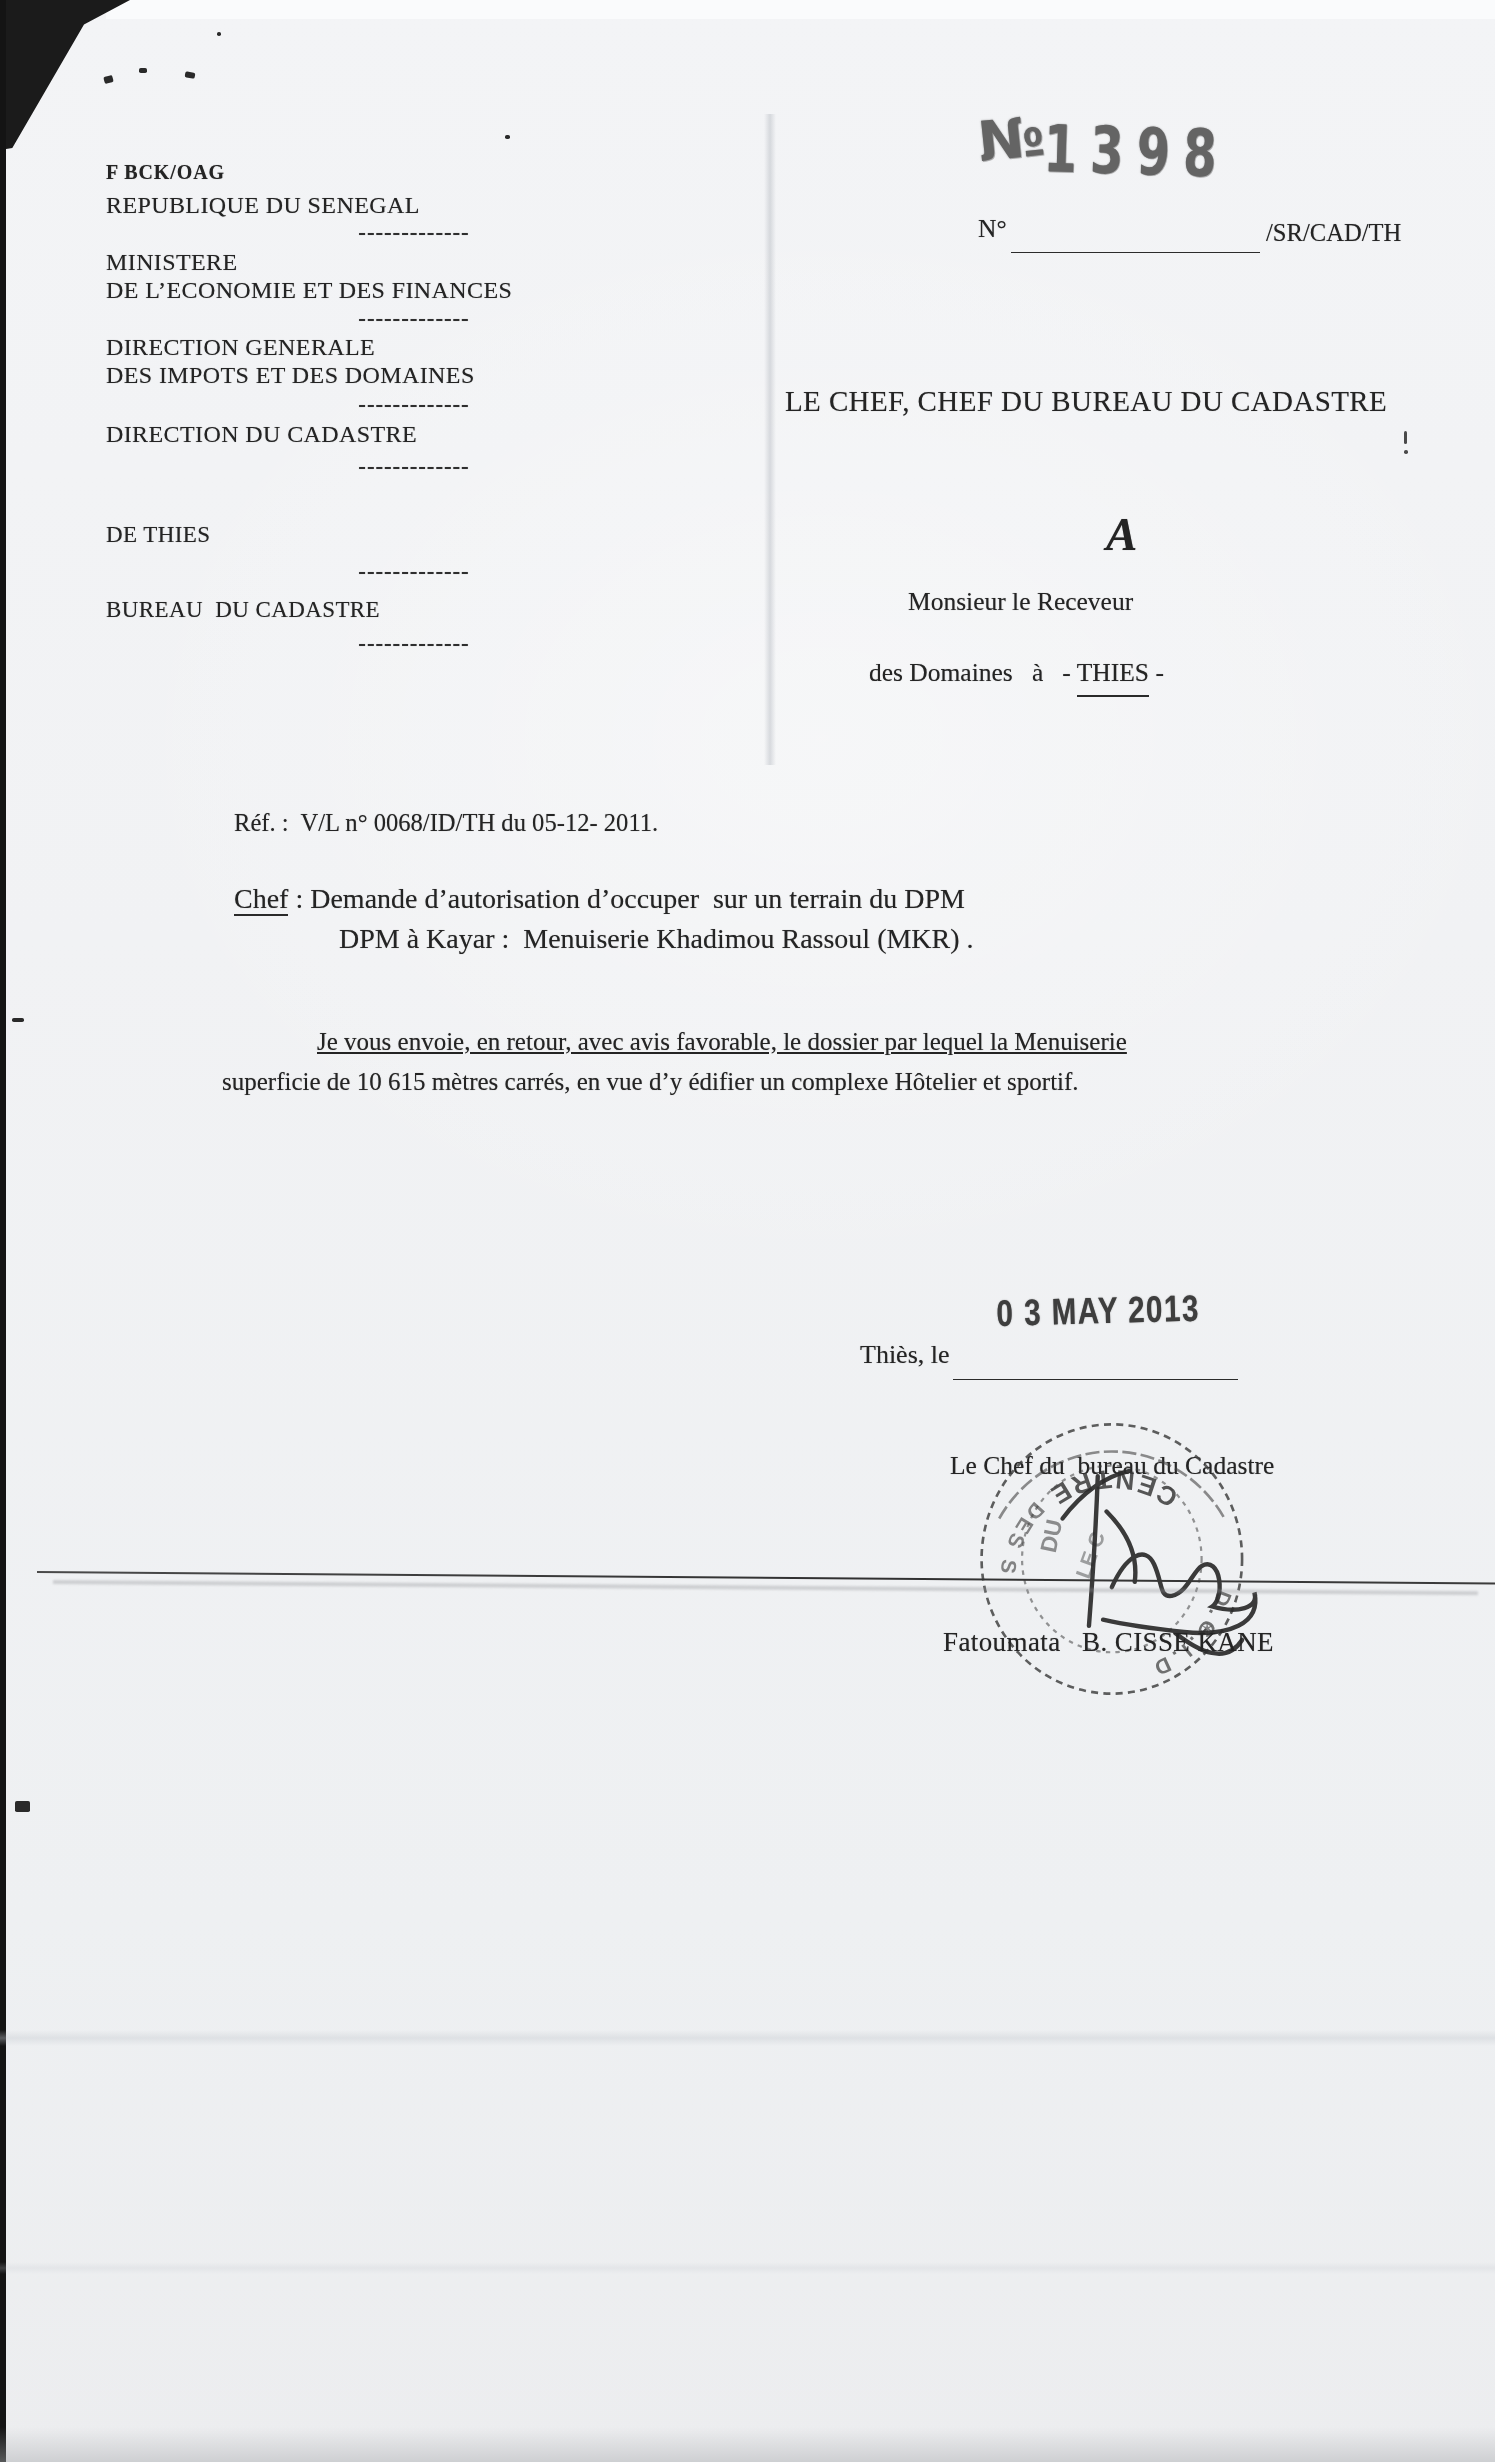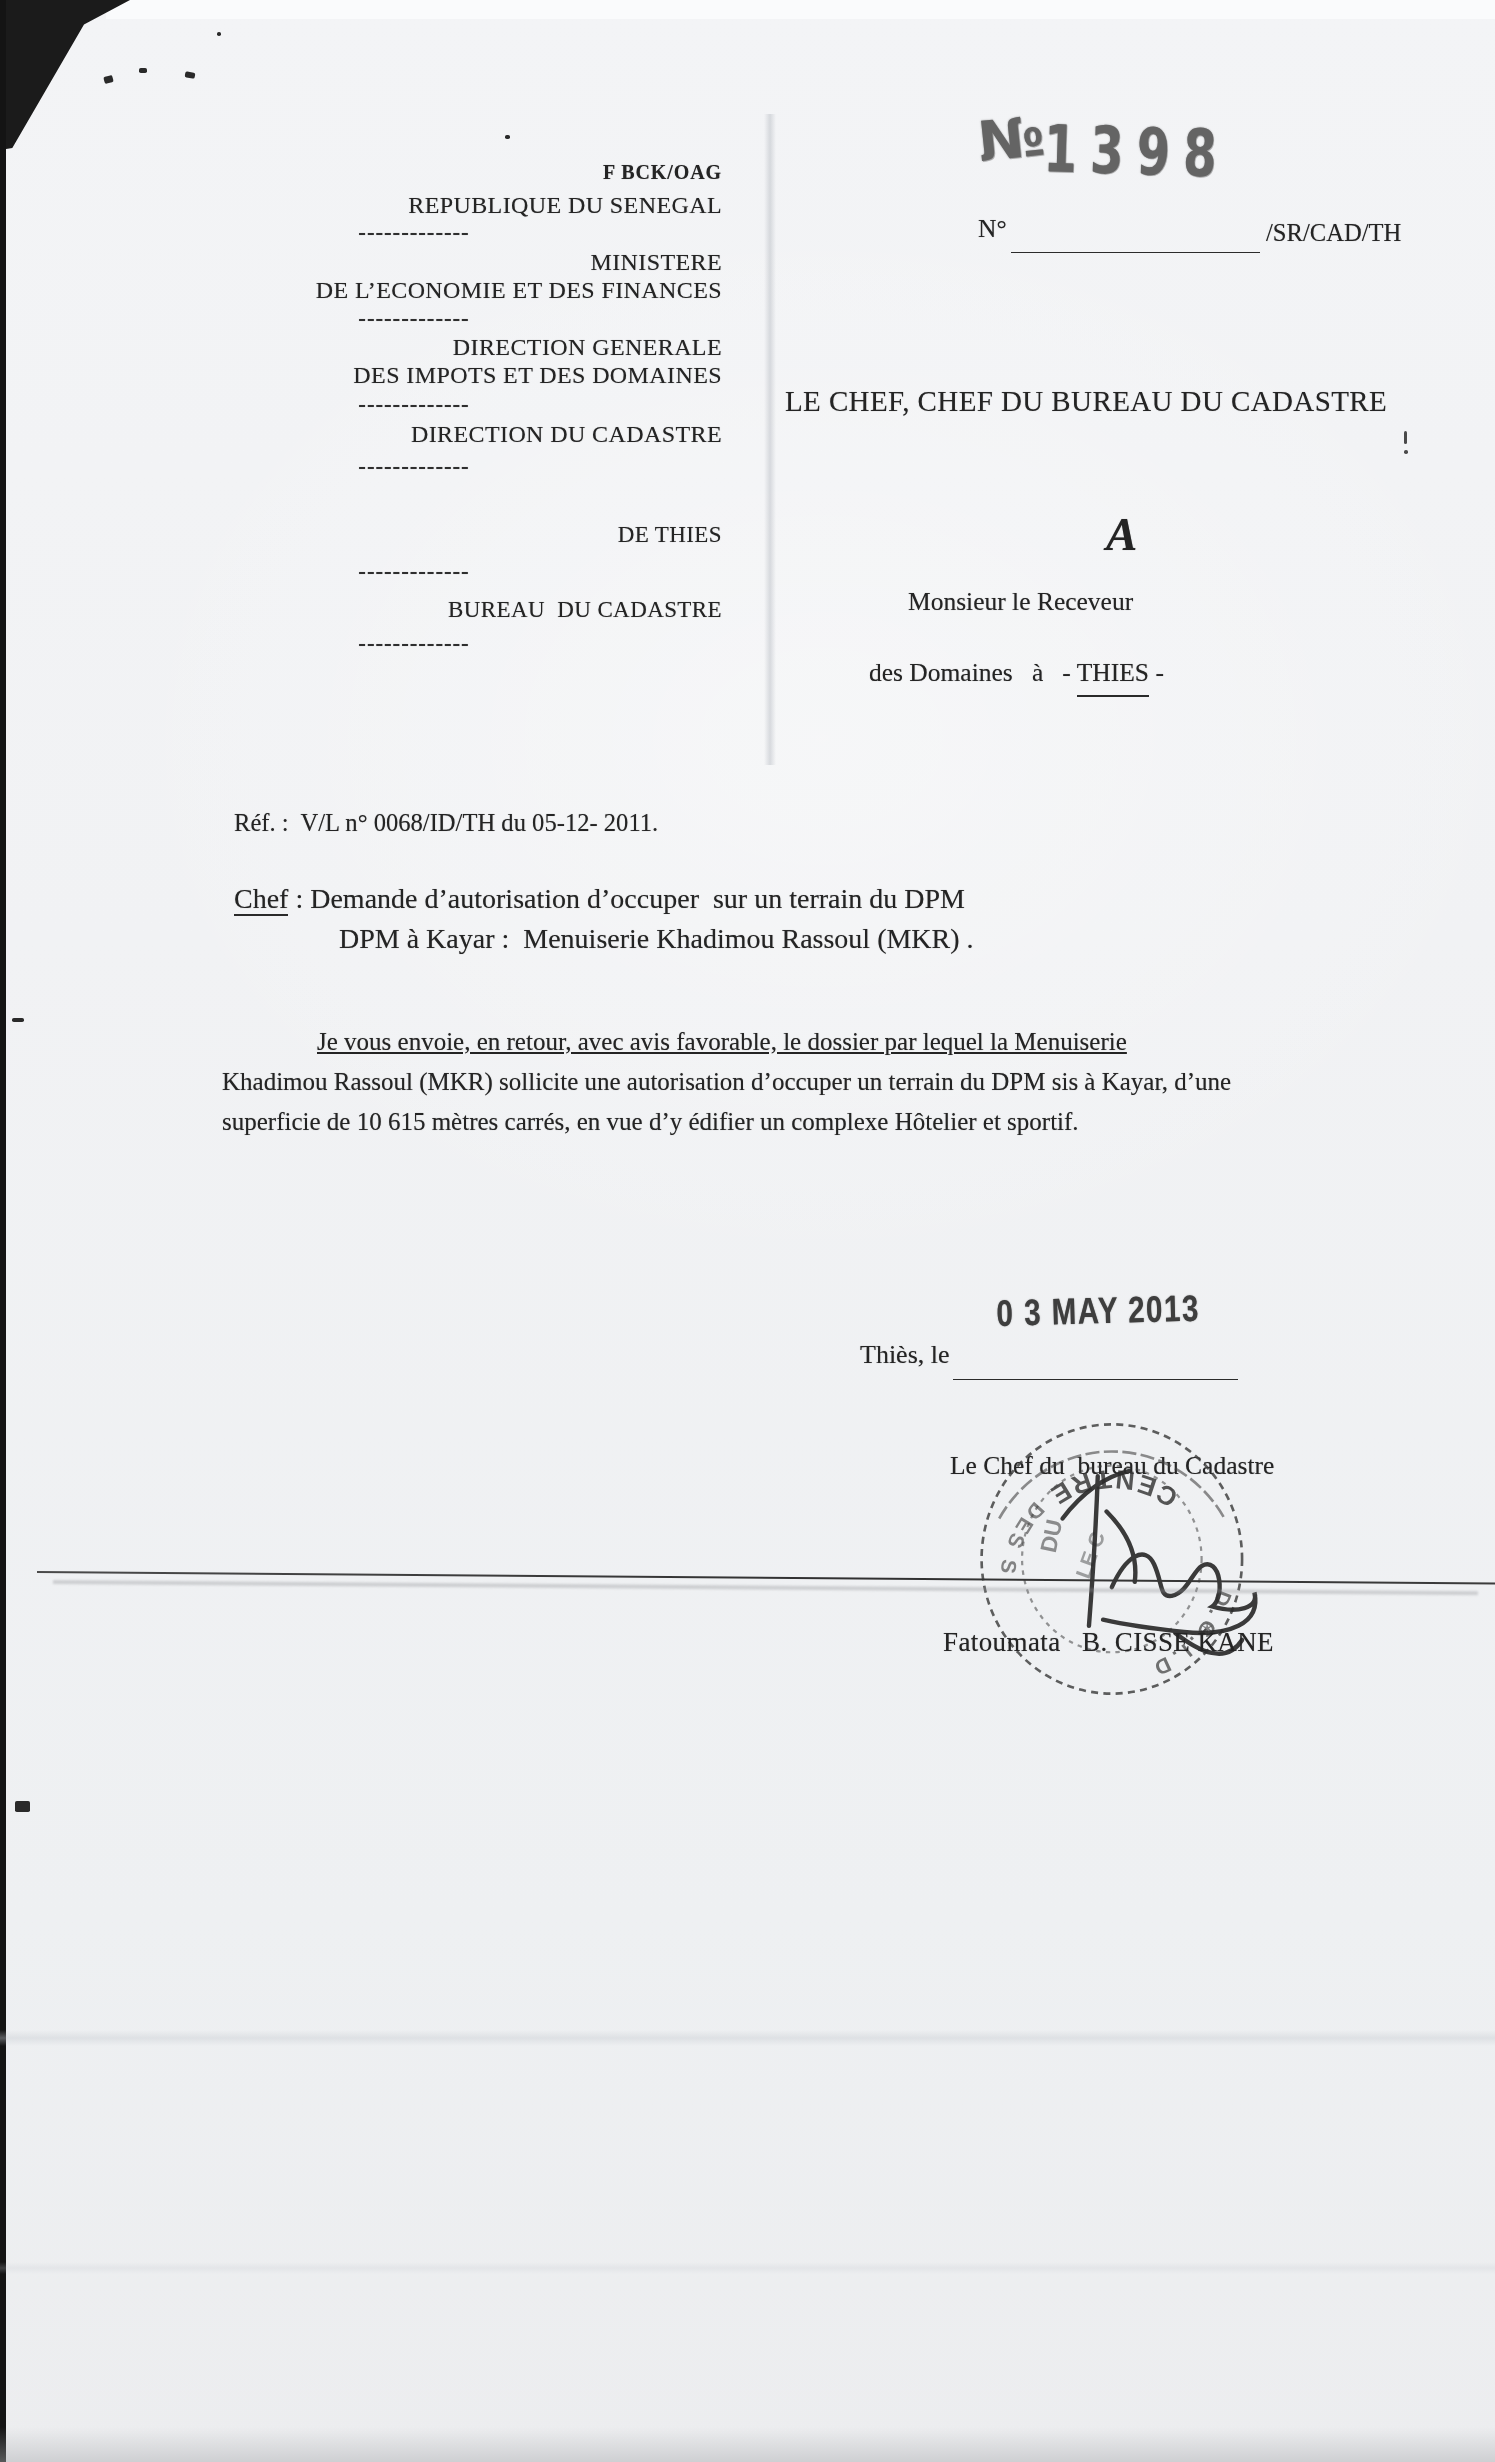--- a/index.html
+++ b/index.html
@@ -6,21 +6,21 @@
   .page{
     position:relative;width:1495px;height:2462px;overflow:hidden;
     background:
       radial-gradient(ellipse 1055px 791px at 55% 30%, rgba(255,255,255,.35), rgba(255,255,255,0) 70%),
       linear-gradient(180deg,#f3f4f6 0%,#f1f2f4 38%,#eef0f2 78%,#ecedef 100%);
     font-family:"Liberation Serif","DejaVu Serif",serif;
     color:#242424;
   }
   .abs{position:absolute;}
   .t{position:absolute;color:#242424;text-shadow:0 0 0.9px rgba(40,40,40,.45);white-space:pre;}
-  .hl{width:616px;text-align:right;letter-spacing:0.4px;font-size:24px;}
+  .hl{width:616px;text-align:left;letter-spacing:0.4px;font-size:24px;}
   .sep{width:616px;text-align:center;font-size:23px;font-weight:bold;letter-spacing:0.9px;color:#2e2e2e;}
   .scan-left{position:absolute;left:0;top:0;width:6.2px;height:2462px;background:#141414;}
   .scan-corner{position:absolute;left:0;top:0;width:141px;height:150px;background:#1b1b1b;
     clip-path:polygon(0 0,130px 0,84px 24.6px,12.3px 148px,0 150px);}
   .scan-topband{position:absolute;left:106px;top:0;width:1389px;height:19.3px;background:#fafbfc;}
   .crease-v{position:absolute;background:linear-gradient(to right,rgba(185,189,196,0),rgba(185,189,196,.5),rgba(185,189,196,0));}
   .crease-h{position:absolute;left:0;width:1495px;background:linear-gradient(to bottom,rgba(198,202,208,0),rgba(198,202,208,.4),rgba(198,202,208,0));}
   .speck{position:absolute;background:#2a2a2a;border-radius:1.8px;}
   .fold-line{position:absolute;left:37px;top:1571px;width:1460px;height:2.2px;
     background:linear-gradient(90deg,#4a4a4a,#303030 55%,#3c3c3c);transform:rotate(0.45deg);transform-origin:left center;}
@@ -88,21 +88,20 @@
   <div class="t" style="left:908px;top:587px;font-size:25.5px;">Monsieur le Receveur</div>
   <div class="t" style="left:869px;top:658px;font-size:25.5px;"><span>des Domaines   à   - </span><span class="u-thick">THIES</span><span> -</span></div>
 
   <div class="t" style="left:234px;top:809px;font-size:24.6px;"><span>Réf. :</span><span>  V/L n° 0068/ID/TH du 05-12- 2011.</span></div>
 
   <div class="t" style="left:234px;top:883px;font-size:28px;"><span style="border-bottom:2.6px solid #2a2a2a;">Chef</span><span> : Demande d’autorisation d’occuper  sur un terrain du DPM</span></div>
   <div class="t" style="left:339px;top:923px;font-size:28px;">DPM à Kayar :  Menuiserie Khadimou Rassoul (MKR) .</div>
 
   <div class="abs" style="left:222px;top:1022px;width:1231px;font-size:25px;line-height:40px;">
     <div class="t" style="position:static;text-indent:95px;text-decoration:underline;">Je vous envoie, en retour, avec avis favorable, le dossier par lequel la Menuiserie</div>
-    <div class="t" style="position:static;">Khadimou Rassoul (MKR) sollicite une autorisation d’occuper un terrain du DPM sis à Kayar, d’une</div>
     <div class="t" style="position:static;">superficie de 10 615 mètres carrés, en vue d’y édifier un complexe Hôtelier et sportif.</div>
   </div>
 
   <div class="t date-stamp" style="left:996px;top:1293px;font-size:37px;transform:rotate(-1.5deg) scaleX(.8);transform-origin:left top;">0 3 MAY 2013</div>
   <div class="t" style="left:860px;top:1340px;font-size:26px;">Thiès, le</div>
   <div class="blank-line" style="left:953px;top:1344px;width:285px;height:35px;"></div>
 
   <div class="t" style="left:950px;top:1451px;font-size:25.5px;">Le Chef du  bureau du Cadastre</div>
 
   <svg class="abs" style="left:964px;top:1404px;" width="308" height="317" viewBox="0 0 350 360">

